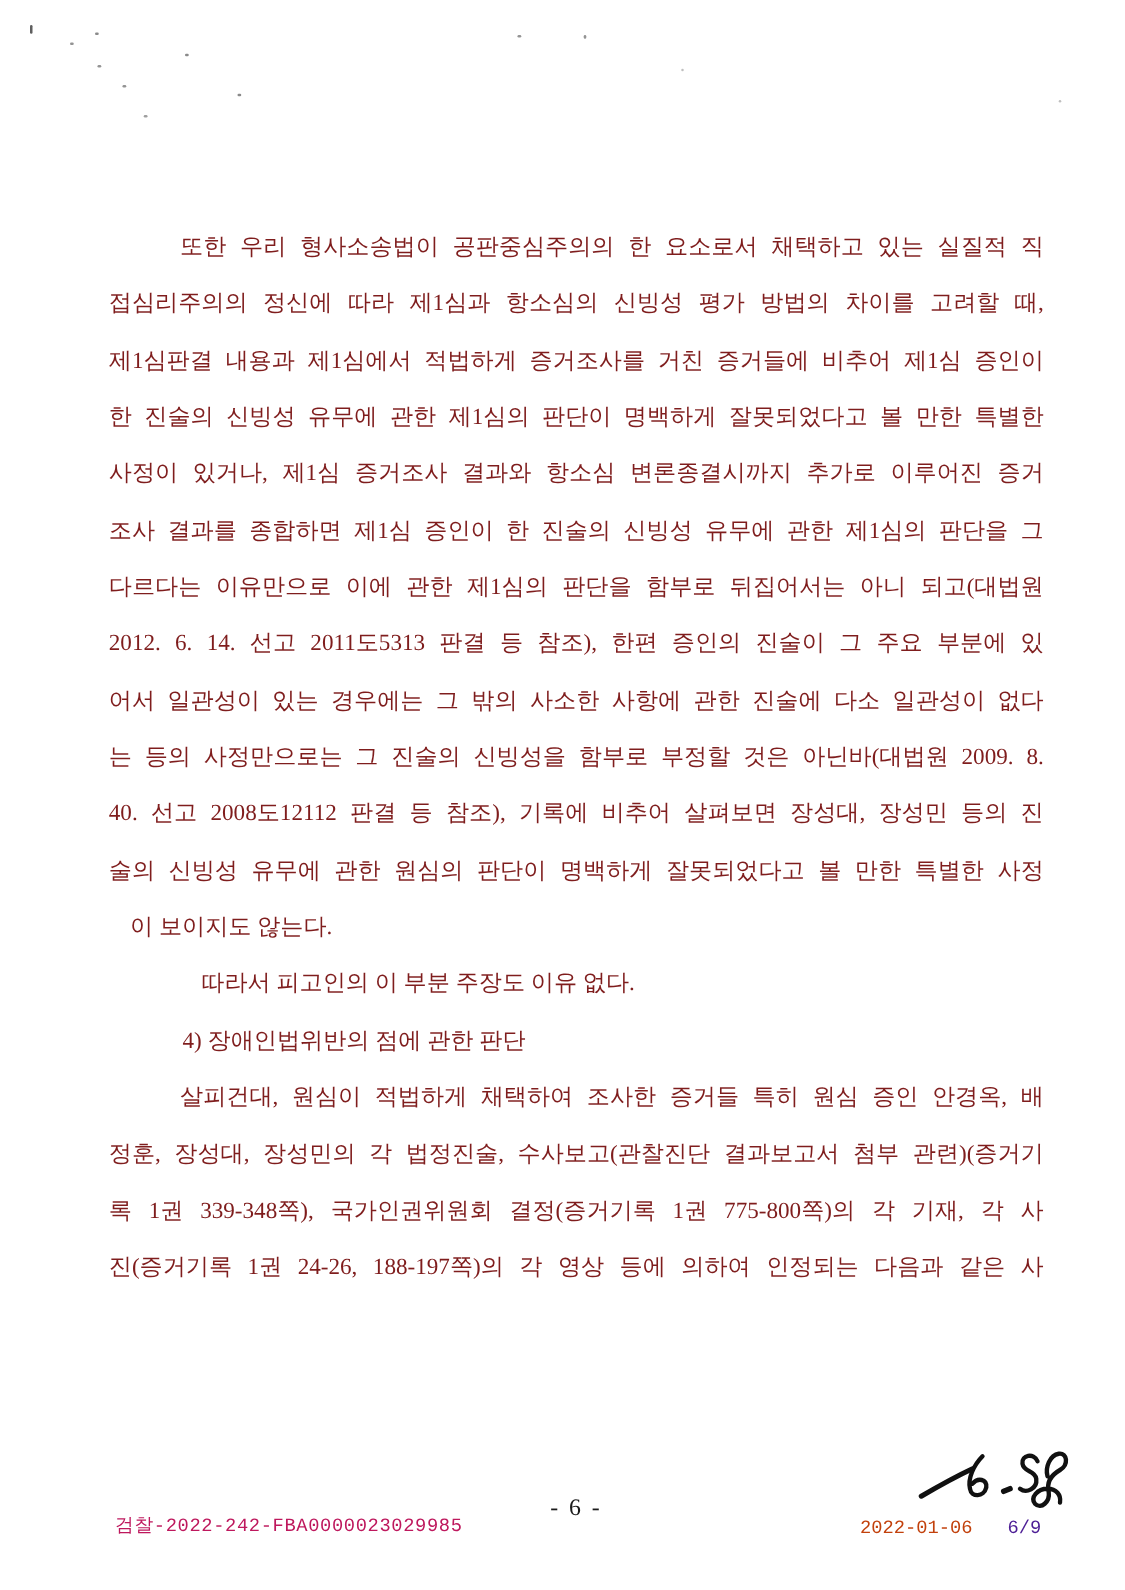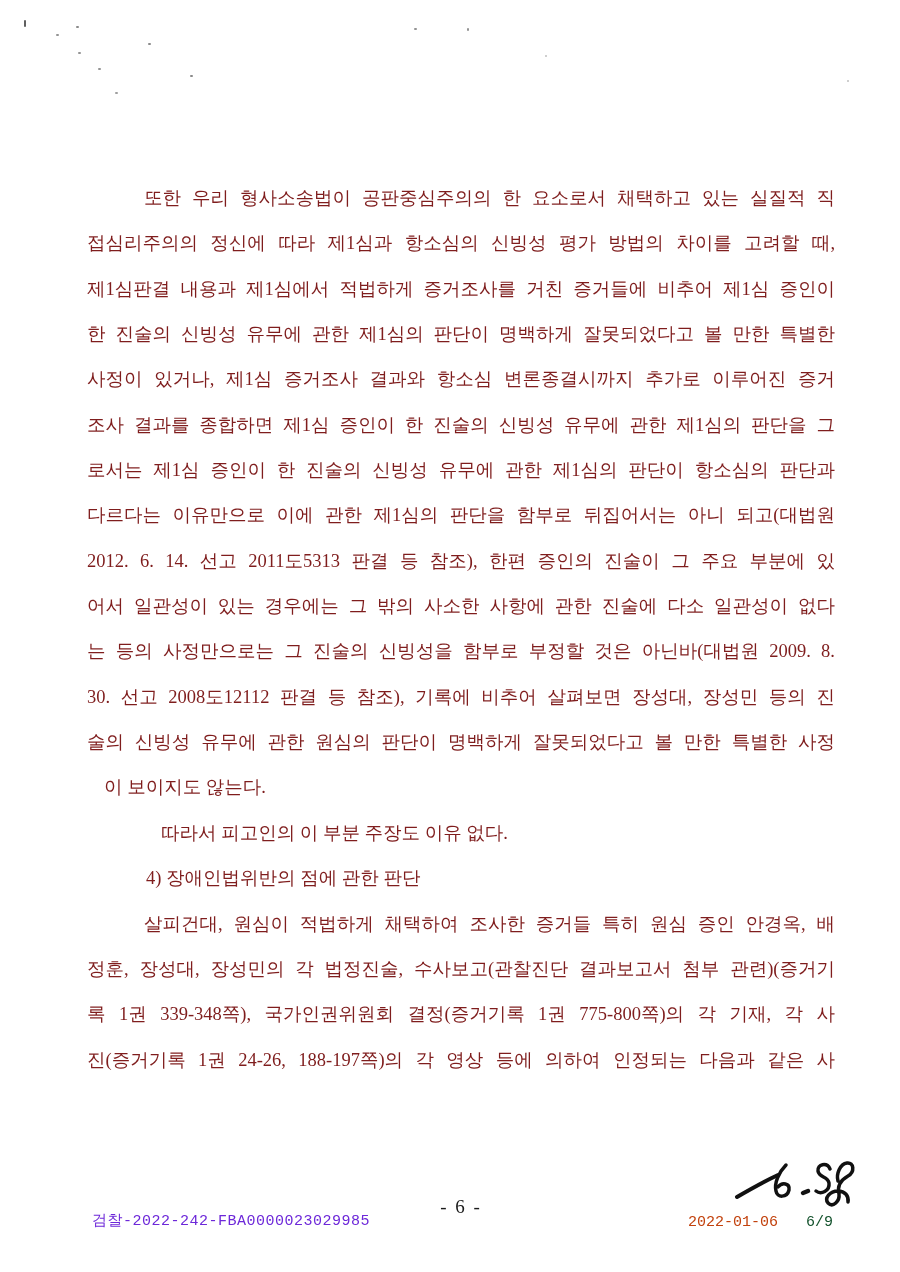--- a/index.html
+++ b/index.html
@@ -19,35 +19,35 @@
     text-align:justify;text-align-last:justify;
     overflow:hidden;
   }
   .bl.left{text-align:left;text-align-last:left;margin-left:17px;}
   .ind-p{text-indent:57px;}
   .ind-h{text-indent:42px;}
   
   .doc-id{
     position:absolute;left:92px;top:1211px;
     font-family:"Liberation Mono","DejaVu Sans Mono",monospace;
-    font-size:15px;letter-spacing:0.5px;color:#6d28d9;
+    font-size:15px;letter-spacing:0.5px;color:#be185d;
   }
   .page-num{
     position:absolute;left:411px;top:1196px;width:100px;
     text-align:center;font-size:19px;letter-spacing:2px;color:#1b1b1b;
   }
   .footer-date{
     position:absolute;left:688px;top:1214px;
     font-family:"Liberation Mono","DejaVu Sans Mono",monospace;
     font-size:15px;color:#c2410c;
   }
   .footer-sheet{
     position:absolute;left:806px;top:1214px;
     font-family:"Liberation Mono","DejaVu Sans Mono",monospace;
-    font-size:15px;color:#14532d;
+    font-size:15px;color:#4c1d95;
   }
   .handwriting{position:absolute;left:733px;top:1150px;width:130px;height:70px;}
   .speck{position:absolute;background:#2a2a2a;border-radius:1px;}
 </style>
 </head>
 <body>
 
 <div class="page">
 
   <div>
@@ -65,26 +65,25 @@
       <div class="speck" style="left: 847px; top: 80px; width: 2px; height: 2px; opacity: 0.3;"></div>
     </div>
 
   <div class="body-text">
     <div class="bl ind-p">또한 우리 형사소송법이 공판중심주의의 한 요소로서 채택하고 있는 실질적 직</div>
     <div class="bl">접심리주의의 정신에 따라 제1심과 항소심의 신빙성 평가 방법의 차이를 고려할 때,</div>
     <div class="bl">제1심판결 내용과 제1심에서 적법하게 증거조사를 거친 증거들에 비추어 제1심 증인이</div>
     <div class="bl">한 진술의 신빙성 유무에 관한 제1심의 판단이 명백하게 잘못되었다고 볼 만한 특별한</div>
     <div class="bl">사정이 있거나, 제1심 증거조사 결과와 항소심 변론종결시까지 추가로 이루어진 증거</div>
     <div class="bl">조사 결과를 종합하면 제1심 증인이 한 진술의 신빙성 유무에 관한 제1심의 판단을 그</div>
-    <div class="bl">로서는 제1심 증인이 한 진술의 신빙성 유무에 관한 제1심의 판단이 항소심의 판단과</div>
     <div class="bl">다르다는 이유만으로 이에 관한 제1심의 판단을 함부로 뒤집어서는 아니 되고(대법원</div>
     <div class="bl">2012. 6. 14. 선고 2011도5313 판결 등 참조), 한편 증인의 진술이 그 주요 부분에 있</div>
     <div class="bl">어서 일관성이 있는 경우에는 그 밖의 사소한 사항에 관한 진술에 다소 일관성이 없다</div>
     <div class="bl">는 등의 사정만으로는 그 진술의 신빙성을 함부로 부정할 것은 아닌바(대법원 2009. 8.</div>
-    <div class="bl">30. 선고 2008도12112 판결 등 참조), 기록에 비추어 살펴보면 장성대, 장성민 등의 진</div>
+    <div class="bl">40. 선고 2008도12112 판결 등 참조), 기록에 비추어 살펴보면 장성대, 장성민 등의 진</div>
     <div class="bl">술의 신빙성 유무에 관한 원심의 판단이 명백하게 잘못되었다고 볼 만한 특별한 사정</div>
     <div class="bl left">이 보이지도 않는다.</div>
     <div class="bl left ind-p">따라서 피고인의 이 부분 주장도 이유 없다.</div>
     <div class="bl left ind-h">4) 장애인법위반의 점에 관한 판단</div>
     <div class="bl ind-p">살피건대, 원심이 적법하게 채택하여 조사한 증거들 특히 원심 증인 안경옥, 배</div>
     <div class="bl">정훈, 장성대, 장성민의 각 법정진술, 수사보고(관찰진단 결과보고서 첨부 관련)(증거기</div>
     <div class="bl">록 1권 339-348쪽), 국가인권위원회 결정(증거기록 1권 775-800쪽)의 각 기재, 각 사</div>
     <div class="bl">진(증거기록 1권 24-26, 188-197쪽)의 각 영상 등에 의하여 인정되는 다음과 같은 사</div>
   </div>
 

